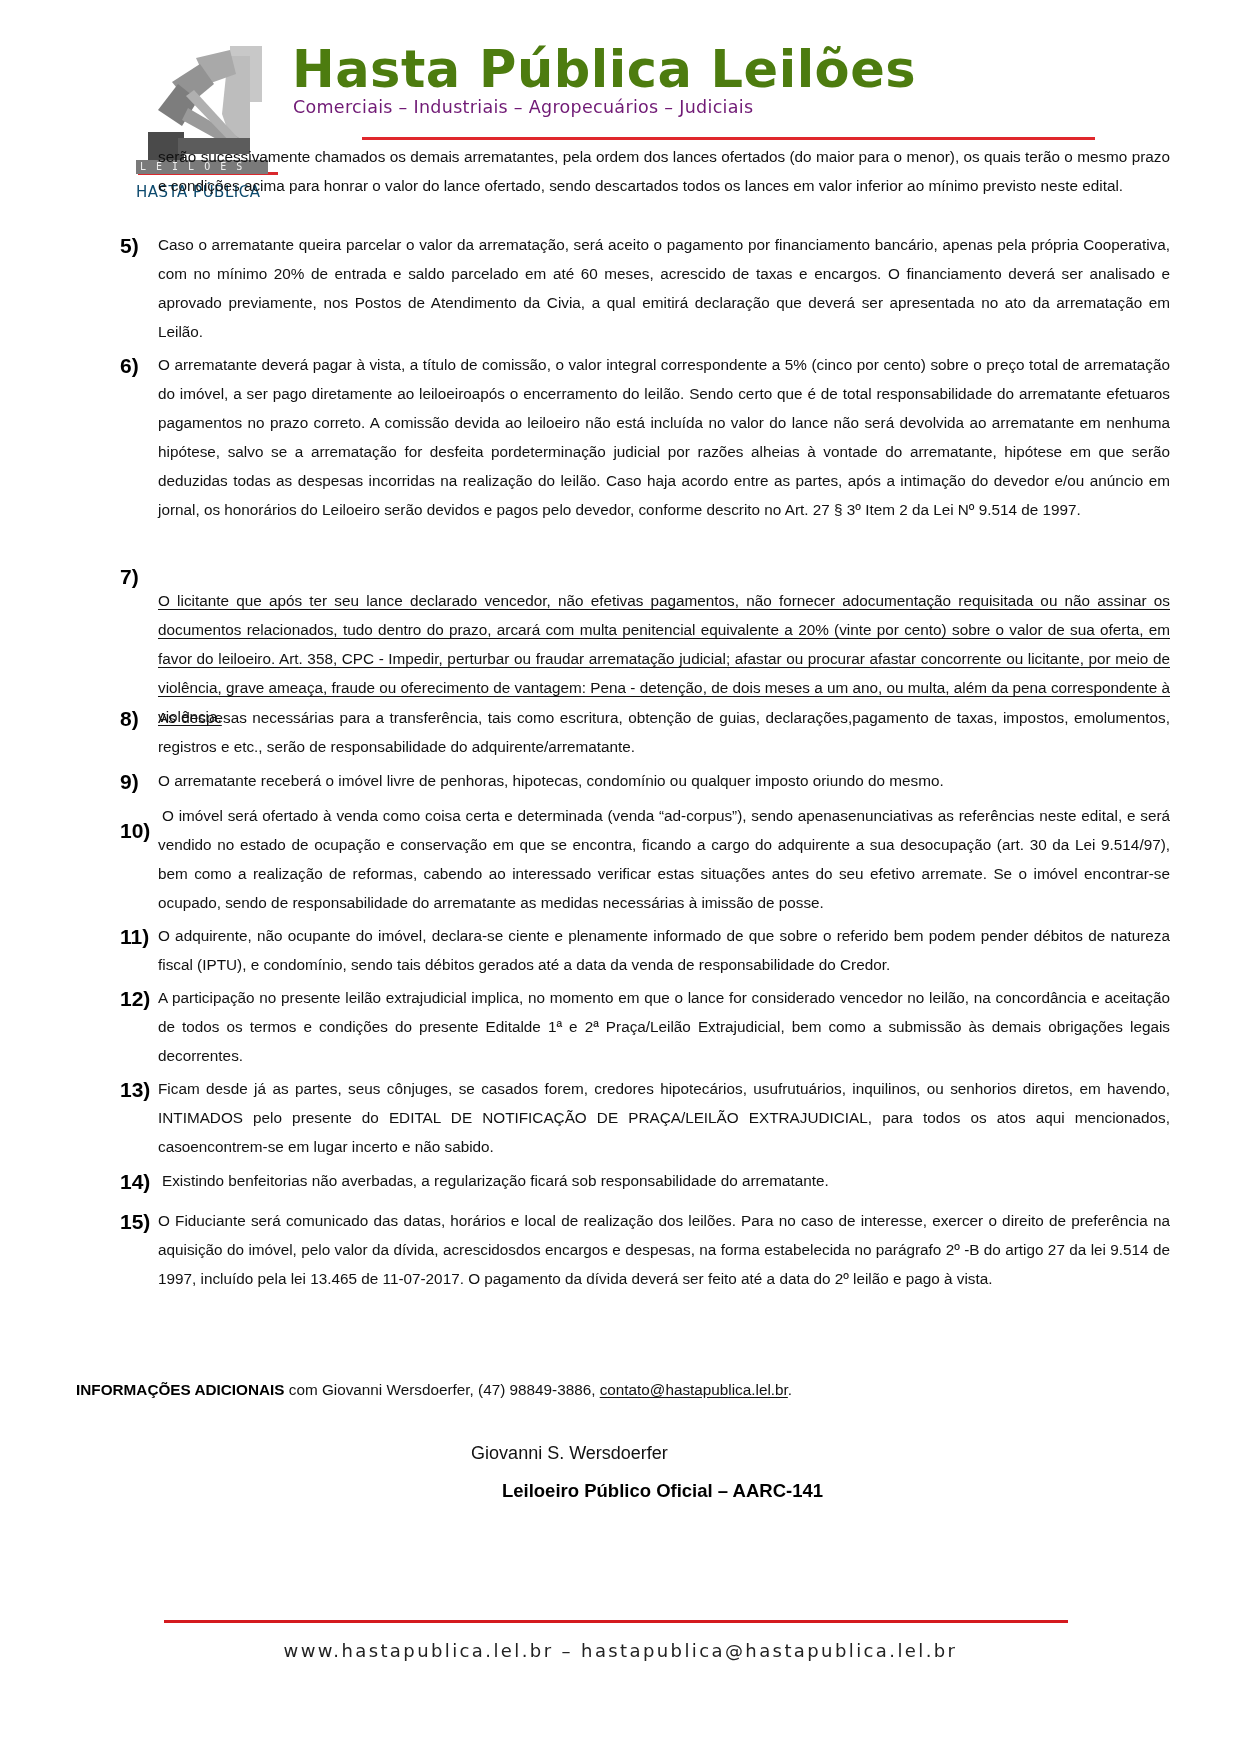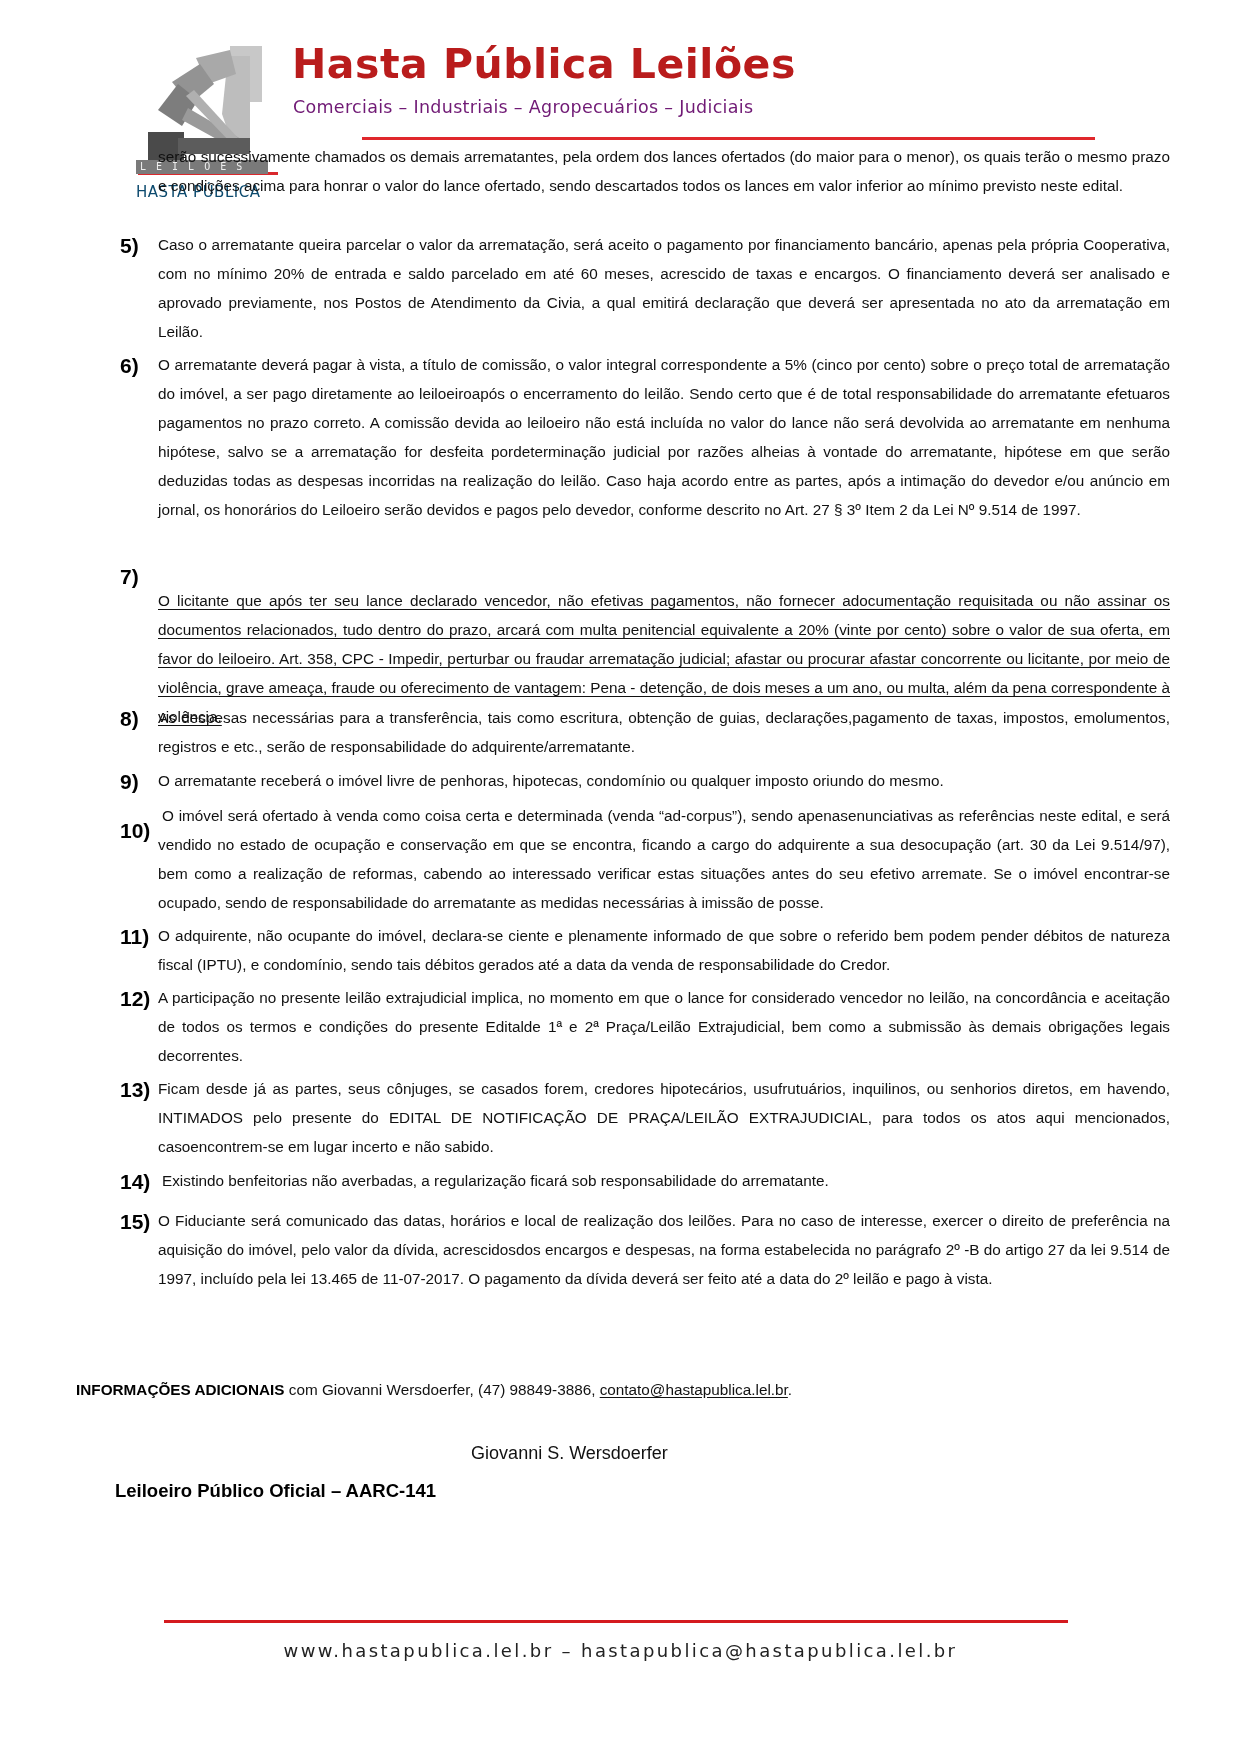--- a/index.html
+++ b/index.html
@@ -1,28 +1,28 @@
 <!DOCTYPE html>
 <html><head>
 <meta charset="utf-8">
 <style>
   html, body { margin:0; padding:0; background:#ffffff; }
   body { width:1241px; height:1755px; position:relative; overflow:hidden; color:#111; }
   .logo { position:absolute; left:138px; top:44px; width:140px; height:132px; }
-  .brand-title { position:absolute; left:292px; top:44px; font-family:"DejaVu Sans", sans-serif; font-weight:bold; font-size:41px; letter-spacing:0.5px; color:#b91c1c; line-height:1; }
+  .brand-title { position:absolute; left:292px; top:44px; font-family:"DejaVu Sans", sans-serif; font-weight:bold; font-size:51px; letter-spacing:0.5px; color:#4d7c0f; line-height:1; }
   .brand-sub { position:absolute; left:293px; top:97px; font-family:"DejaVu Sans", sans-serif; font-size:17.5px; color:#701a75; letter-spacing:0.3px; }
   .header-rule { position:absolute; left:362px; top:137px; width:733px; height:3px; background:#e0282c; }
   .para { position:absolute; left:158px; width:1012px; font-family:"Liberation Sans", sans-serif; font-size:15.3px; line-height:29px; text-align:justify; color:#111; }
   .num { position:absolute; left:120px; font-family:"Liberation Sans", sans-serif; font-weight:bold; font-size:21px; color:#000; }
   .underline { text-decoration:underline; text-underline-offset:3px;margin-top:25px; }
   .info { position:absolute; left:76px; top:1381px; font-family:"Liberation Sans", sans-serif; font-size:15.3px; color:#111; }
   .info b { font-weight:bold; color:#000; }
   .info .email { text-decoration:underline; text-underline-offset:2px; }
   .sig-name { position:absolute; left:0; width:1039px; top:1443px; text-align:center; font-family:"Liberation Sans", sans-serif; font-size:18px; color:#111; padding-left:100px; box-sizing:border-box; }
-  .sig-title { position:absolute; left:0; width:1241px; top:1480px; font-family:"Liberation Sans", sans-serif; font-weight:bold; font-size:18.5px; color:#000; padding-left:115px; box-sizing:border-box; }
+  .sig-title { position:absolute; left:0; width:1241px; top:1480px; text-align:center; font-family:"Liberation Sans", sans-serif; font-weight:bold; font-size:18.5px; color:#000; padding-left:84px; box-sizing:border-box; }
   .footer-rule { position:absolute; left:164px; top:1620px; width:904px; height:3px; background:#d41a1f; }
   .footer-text { position:absolute; left:0; width:1241px; top:1640px; text-align:center; font-family:"DejaVu Sans", sans-serif; font-size:18px; letter-spacing:2.4px; color:#222; box-sizing:border-box; }
 </style>
 </head>
 <body>
 
 <div class="logo">
   <svg width="140" height="132" viewBox="0 0 140 132">
     <polygon points="92,2 124,2 124,58 110,58 110,14 92,14" fill="#c8c8c8"></polygon>
     <polygon points="90,12 112,12 112,110 98,110 84,70" fill="#bdbdbd"></polygon>

